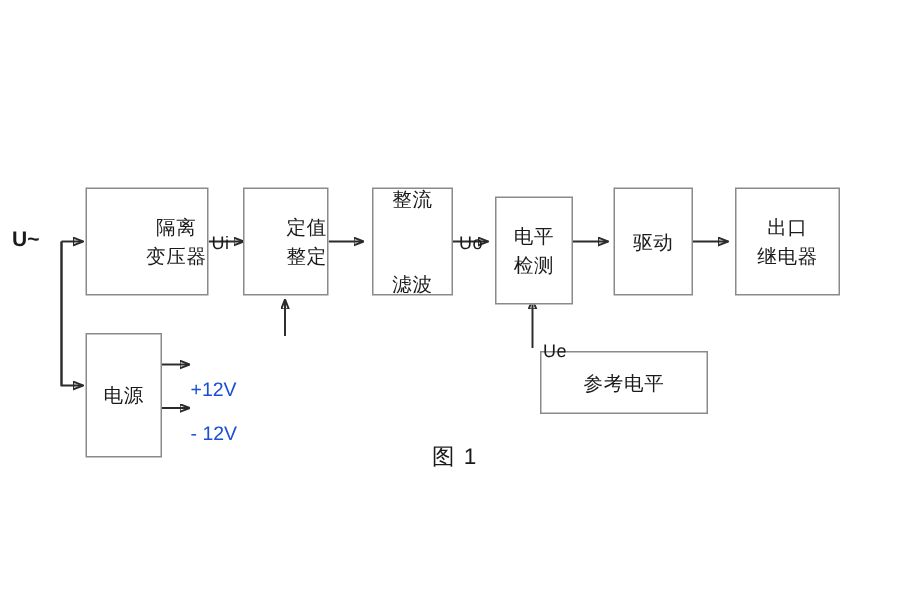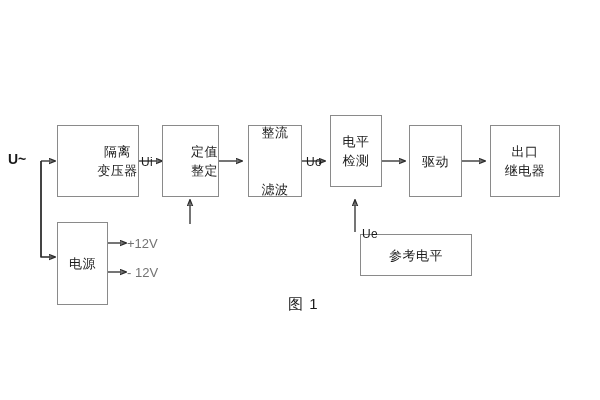--- a/index.html
+++ b/index.html
@@ -43,22 +43,23 @@
   .src-label {
     position: absolute;
     font-size: 14px;
     font-weight: bold;
     color: #1a1a1a;
     white-space: nowrap;
   }
   .volt-label {
     position: absolute;
     font-size: 13px;
-    color: #737373;
+    color: #1d4ed8;
     white-space: nowrap;
+    margin-top: 16px;
   }
   .caption {
     position: absolute;
     font-size: 15px;
     color: #1a1a1a;
     white-space: nowrap;
     letter-spacing: 1px;
   }
   svg.wires {
     position: absolute;
@@ -114,21 +115,21 @@
   <div class="box" style="left:162px; top:125px; width:57px; height:72px;align-items:flex-end;">
     <span class="line">定值</span>
     <span class="line">整定</span>
   </div>
 
   <div class="box" style="left:248px; top:125px; width:54px; height:72px;gap:38px;">
     <span class="line">整流</span>
     <span class="line">滤波</span>
   </div>
 
-  <div class="box" style="left:330px; top:115px; width:52px; height:72px;">
+  <div class="box" style="left:330px; top:131px; width:52px; height:72px;">
     <span class="line">电平</span>
     <span class="line">检测</span>
   </div>
 
   <div class="box" style="left:409px; top:125px; width:53px; height:72px;">
     <span class="line">驱动</span>
   </div>
 
   <div class="box" style="left:490px; top:125px; width:70px; height:72px;">
     <span class="line">出口</span>

